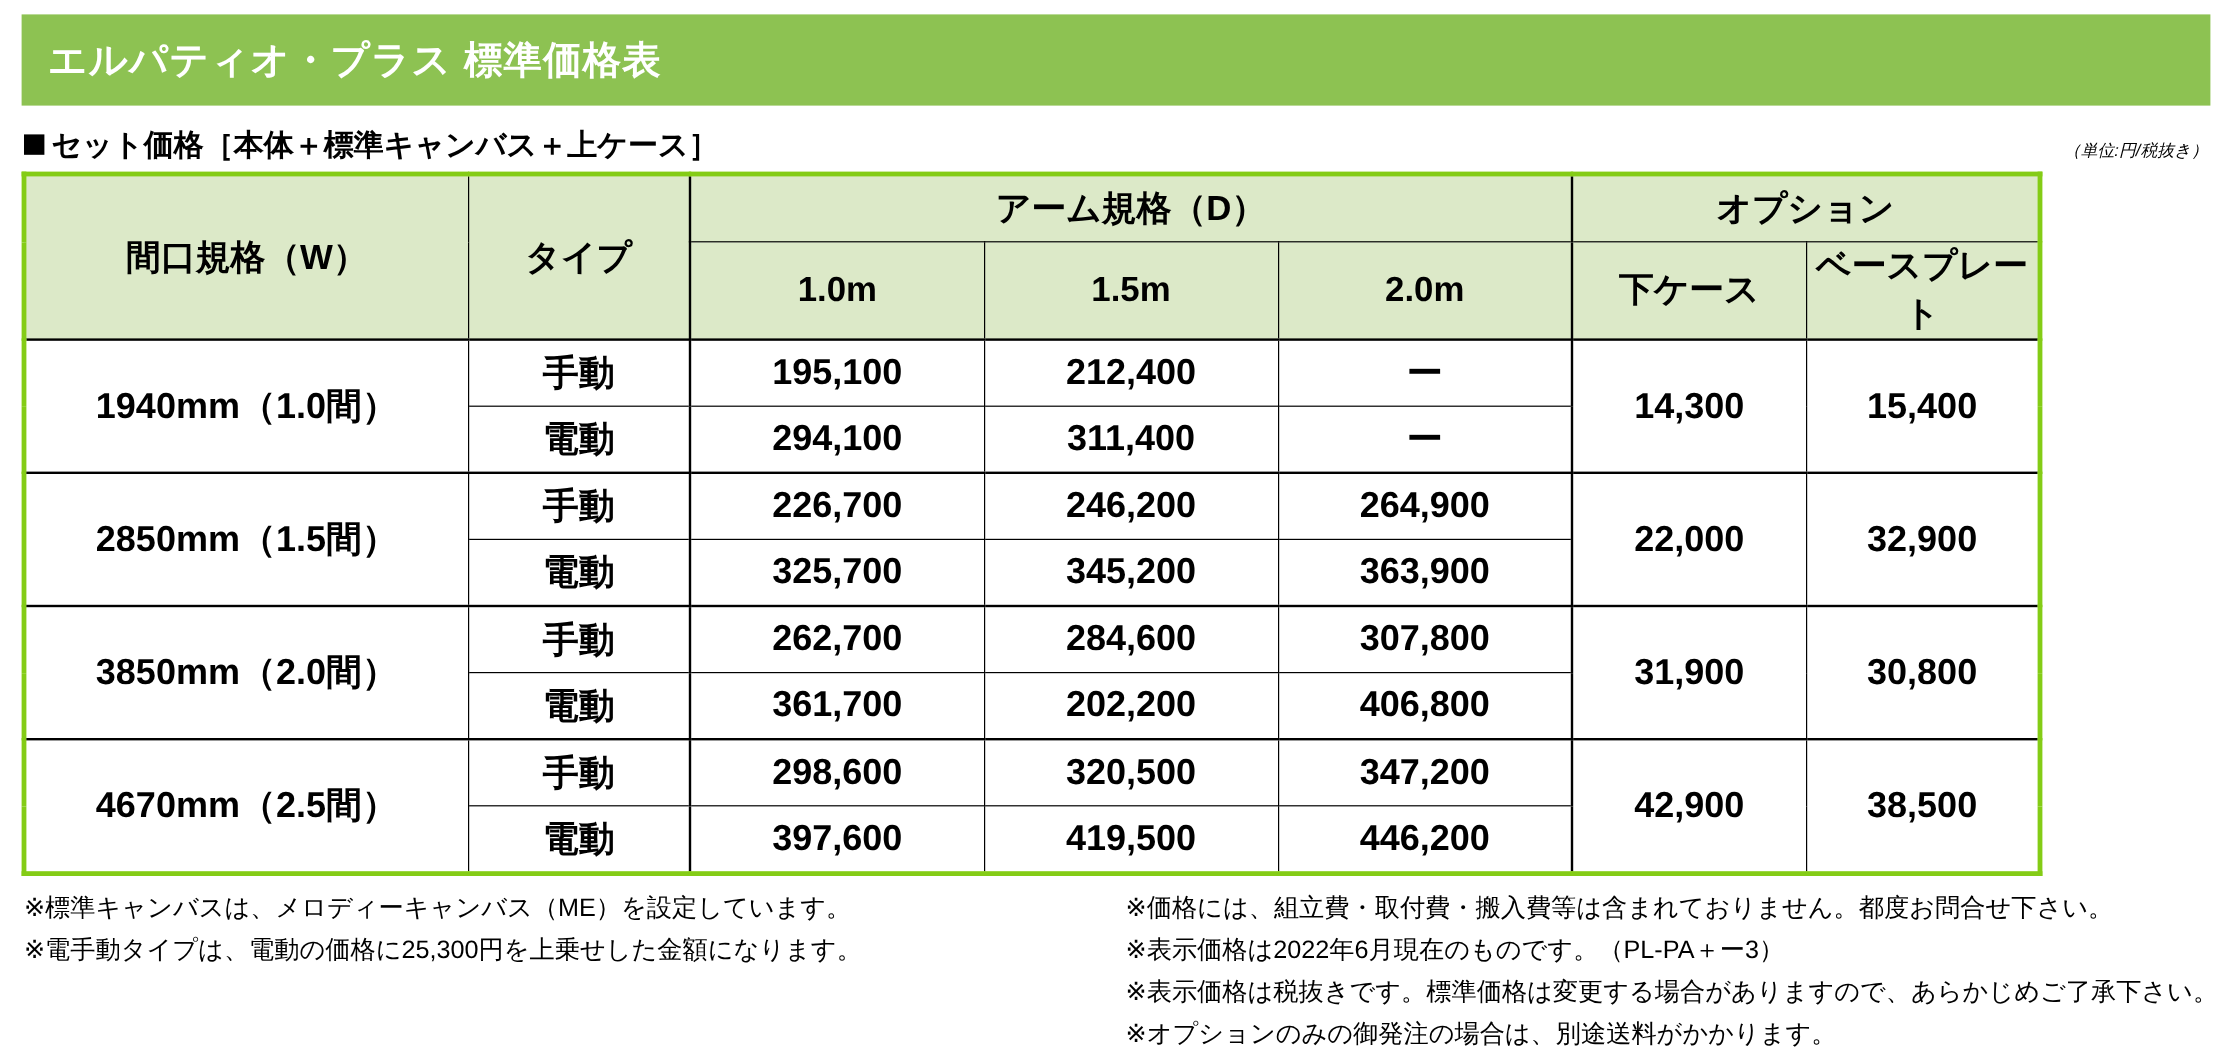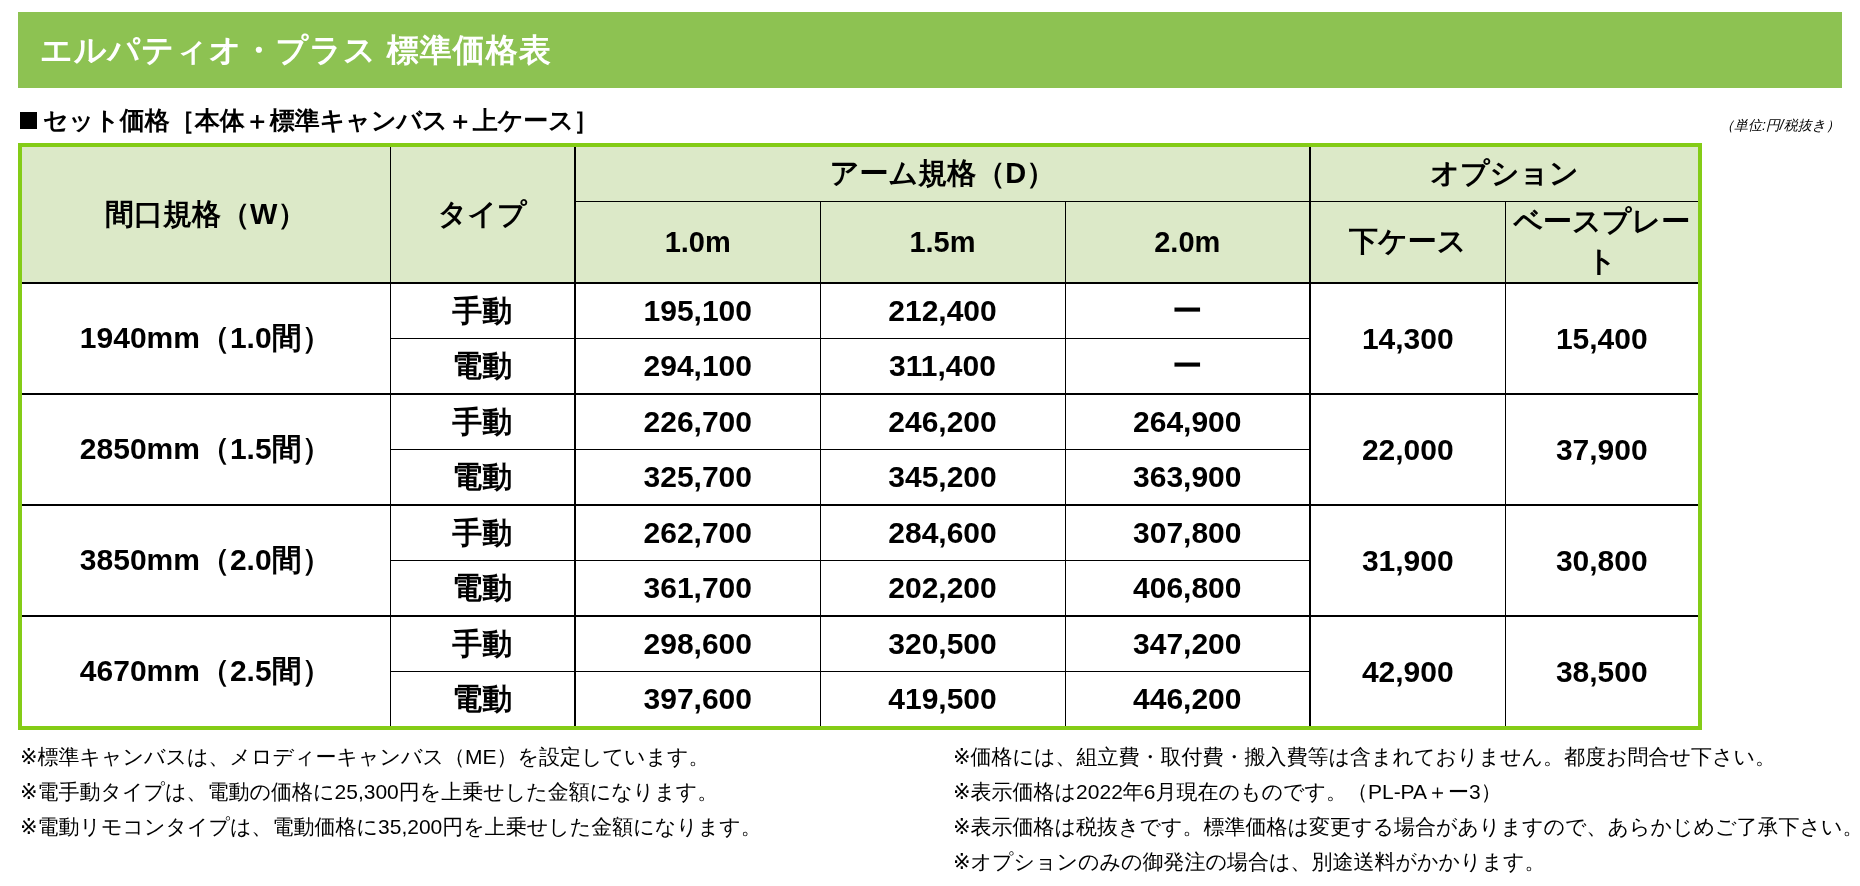--- a/index.html
+++ b/index.html
@@ -113,21 +113,21 @@
 
   .thick-top { border-top: 2px solid #000 !important; }
   .thick-bottom { border-bottom: 2px solid #000 !important; }
   .thick-right { border-right: 2px solid #000 !important; }
 
   
   .notes {
     display: flex;
     margin-top: 14px;
     padding: 0 2px;
-    gap: 15px;
+    gap: 0px;
   }
   .notes .col {
     flex: 0 0 50%;
     box-sizing: border-box;
   }
   .notes .col.right { padding-left: 8px; }
   .notes p {
     margin: 0 0 8px 0;
     font-size: 21px;
     line-height: 1.28;
@@ -194,21 +194,21 @@
         <td class="cell-price thick-right thick-bottom dash">ー</td>
       </tr>
 
       <tr>
         <td rowspan="2" class="row-w thick-top">2850mm（1.5間）</td>
         <td class="cell-type thick-right thick-top">手動</td>
         <td class="cell-price thick-top">226,700</td>
         <td class="cell-price thick-top">246,200</td>
         <td class="cell-price thick-right thick-top">264,900</td>
         <td rowspan="2" class="cell-opt thick-top">22,000</td>
-        <td rowspan="2" class="cell-opt thick-top">37,900</td>
+        <td rowspan="2" class="cell-opt thick-top">32,900</td>
       </tr>
       <tr>
         <td class="cell-type thick-right thick-bottom">電動</td>
         <td class="cell-price thick-bottom">325,700</td>
         <td class="cell-price thick-bottom">345,200</td>
         <td class="cell-price thick-right thick-bottom">363,900</td>
       </tr>
 
       <tr>
         <td rowspan="2" class="row-w thick-top">3850mm（2.0間）</td>
@@ -241,21 +241,20 @@
         <td class="cell-price">419,500</td>
         <td class="cell-price thick-right">446,200</td>
       </tr>
     </tbody>
   </table>
 
   <div class="notes">
     <div class="col left">
       <p>※標準キャンバスは、メロディーキャンバス（ME）を設定しています。</p>
       <p>※電手動タイプは、電動の価格に25,300円を上乗せした金額になります。</p>
-      <p>※電動リモコンタイプは、電動価格に35,200円を上乗せした金額になります。</p>
     </div>
     <div class="col right">
       <p>※価格には、組立費・取付費・搬入費等は含まれておりません。都度お問合せ下さい。</p>
       <p>※表示価格は2022年6月現在のものです。（PL‐PA＋ー3）</p>
       <p>※表示価格は税抜きです。標準価格は変更する場合がありますので、あらかじめご了承下さい。</p>
       <p>※オプションのみの御発注の場合は、別途送料がかかります。</p>
     </div>
   </div>
 
 </div>

